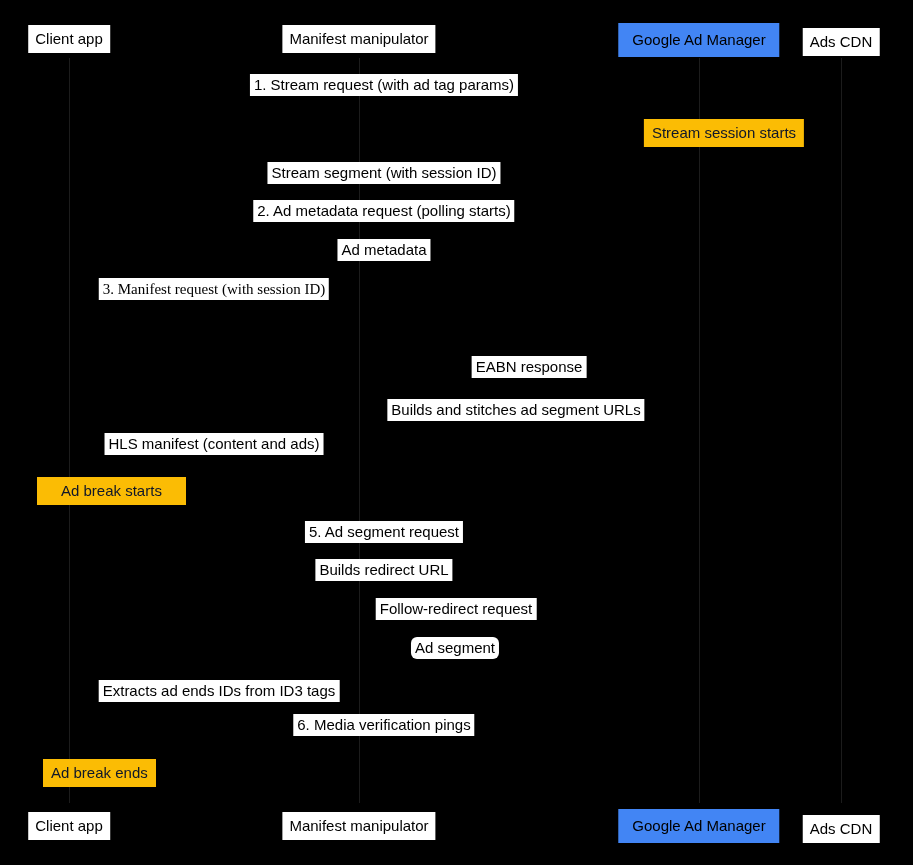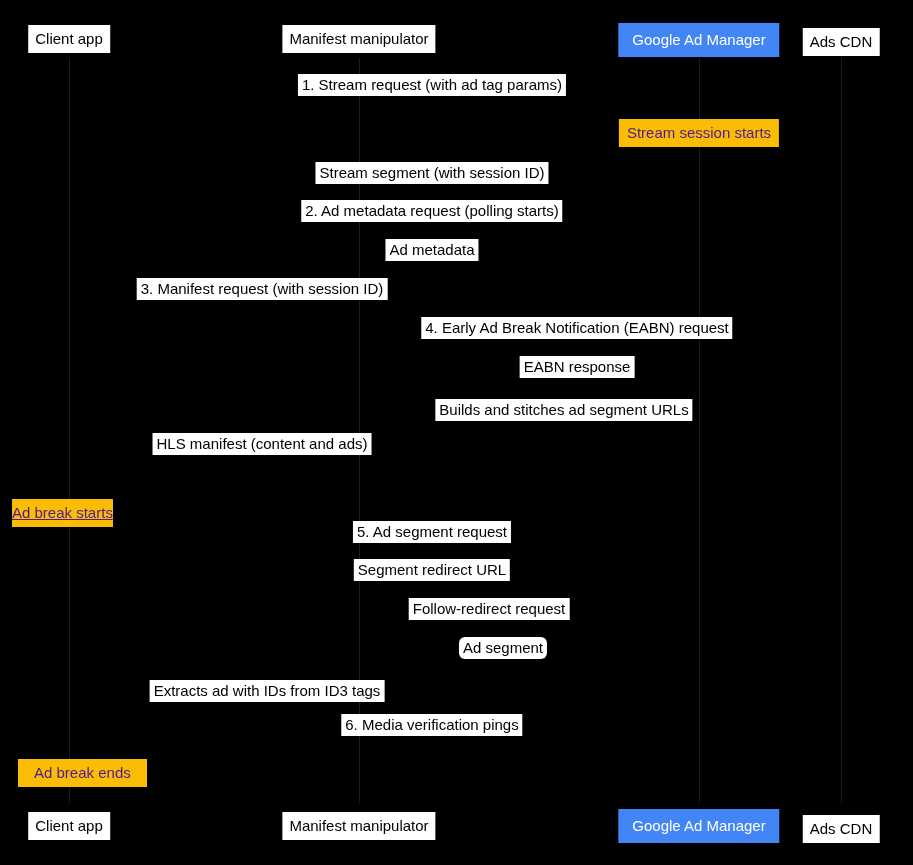--- a/index.html
+++ b/index.html
@@ -30,40 +30,40 @@
     padding: 5px 7px;
     text-align: center;
     transform: translateX(-50%);
   }
   .actor.plain {
     background: #ffffff;
     color: #000000;
   }
   .actor.accent {
     background: #4285f4;
-    color: #ffffff;
+    color: #000000;
     text-align: center;
   }
   .msg {
     position: absolute;
     box-sizing: border-box;
     white-space: nowrap;
     font-size: 15px;
     line-height: 18px;
     padding: 2px 4px;
     transform: translateX(-50%);
   }
   .msg.white {
     background: #ffffff;
     color: #000000;
-    margin-left: 48px;
   }
   .msg.note {
     background: #fbbc04;
-    color: #4c1d95;
+    color: #0f172a;
+    margin-left: 25px;
   }
   .msg.note-left {
     transform: none;
   }
 </style>
 </head>
 <body>
 
 <div id="canvas">
 
@@ -75,32 +75,31 @@
   <div class="actor plain" style="left:69px; top:25px;">Client app</div>
   <div class="actor plain" style="left:359px; top:25px;">Manifest manipulator</div>
   <div class="actor accent" style="left:699px; top:23px; padding:8px 14px;">Google Ad Manager</div>
   <div class="actor plain" style="left:841px; top:28px;">Ads CDN</div>
 
   <div class="msg white" style="left:384px; top:74px;">1. Stream request (with ad tag params)</div>
   <div class="msg note" style="left:699px; top:119px; padding:5px 8px;">Stream session starts</div>
   <div class="msg white" style="left:384px; top:162px;">Stream segment (with session ID)</div>
   <div class="msg white" style="left:384px; top:200px;">2. Ad metadata request (polling starts)</div>
   <div class="msg white" style="left:384px; top:239px;">Ad metadata</div>
-  <div class="msg white" style="left:214px; top:278px;">3. Manifest request (with session ID)</div>
-  <div class="msg white" style="left:529px; top:317px;">4. Early Ad Break Notification (EABN) request</div>
+  <div class="msg white" style="left:214px; top:278px;font-family:Liberation Serif, serif;">3. Manifest request (with session ID)</div>
   <div class="msg white" style="left:529px; top:356px;">EABN response</div>
   <div class="msg white" style="left:516px; top:399px;">Builds and stitches ad segment URLs</div>
   <div class="msg white" style="left:214px; top:433px;">HLS manifest (content and ads)</div>
-  <div class="msg note note-left" style="left:12px; top:499px; padding:5px 0;text-decoration:underline;">Ad break starts</div>
+  <div class="msg note note-left" style="left:12px; top:477px; padding:5px 24px;">Ad break starts</div>
   <div class="msg white" style="left:384px; top:521px;text-align:right;">5. Ad segment request</div>
-  <div class="msg white" style="left:384px; top:559px;">Segment redirect URL</div>
-  <div class="msg white" style="left:441px; top:598px;">Follow-redirect request</div>
+  <div class="msg white" style="left:384px; top:559px;">Builds redirect URL</div>
+  <div class="msg white" style="left:456px; top:598px;">Follow-redirect request</div>
   <div class="msg white" style="left:455px; top:637px;border-radius:6px;">Ad segment</div>
-  <div class="msg white" style="left:219px; top:680px;">Extracts ad with IDs from ID3 tags</div>
+  <div class="msg white" style="left:219px; top:680px;">Extracts ad ends IDs from ID3 tags</div>
   <div class="msg white" style="left:384px; top:714px;">6. Media verification pings</div>
-  <div class="msg note note-left" style="left:18px; top:759px; padding:5px 16px;">Ad break ends</div>
+  <div class="msg note note-left" style="left:18px; top:759px; padding:5px 8px;">Ad break ends</div>
 
   <div class="actor plain" style="left:69px; top:812px;">Client app</div>
   <div class="actor plain" style="left:359px; top:812px;">Manifest manipulator</div>
   <div class="actor accent" style="left:699px; top:809px; padding:8px 14px;">Google Ad Manager</div>
   <div class="actor plain" style="left:841px; top:815px;">Ads CDN</div>
 
 </div>
 
 </body></html>

